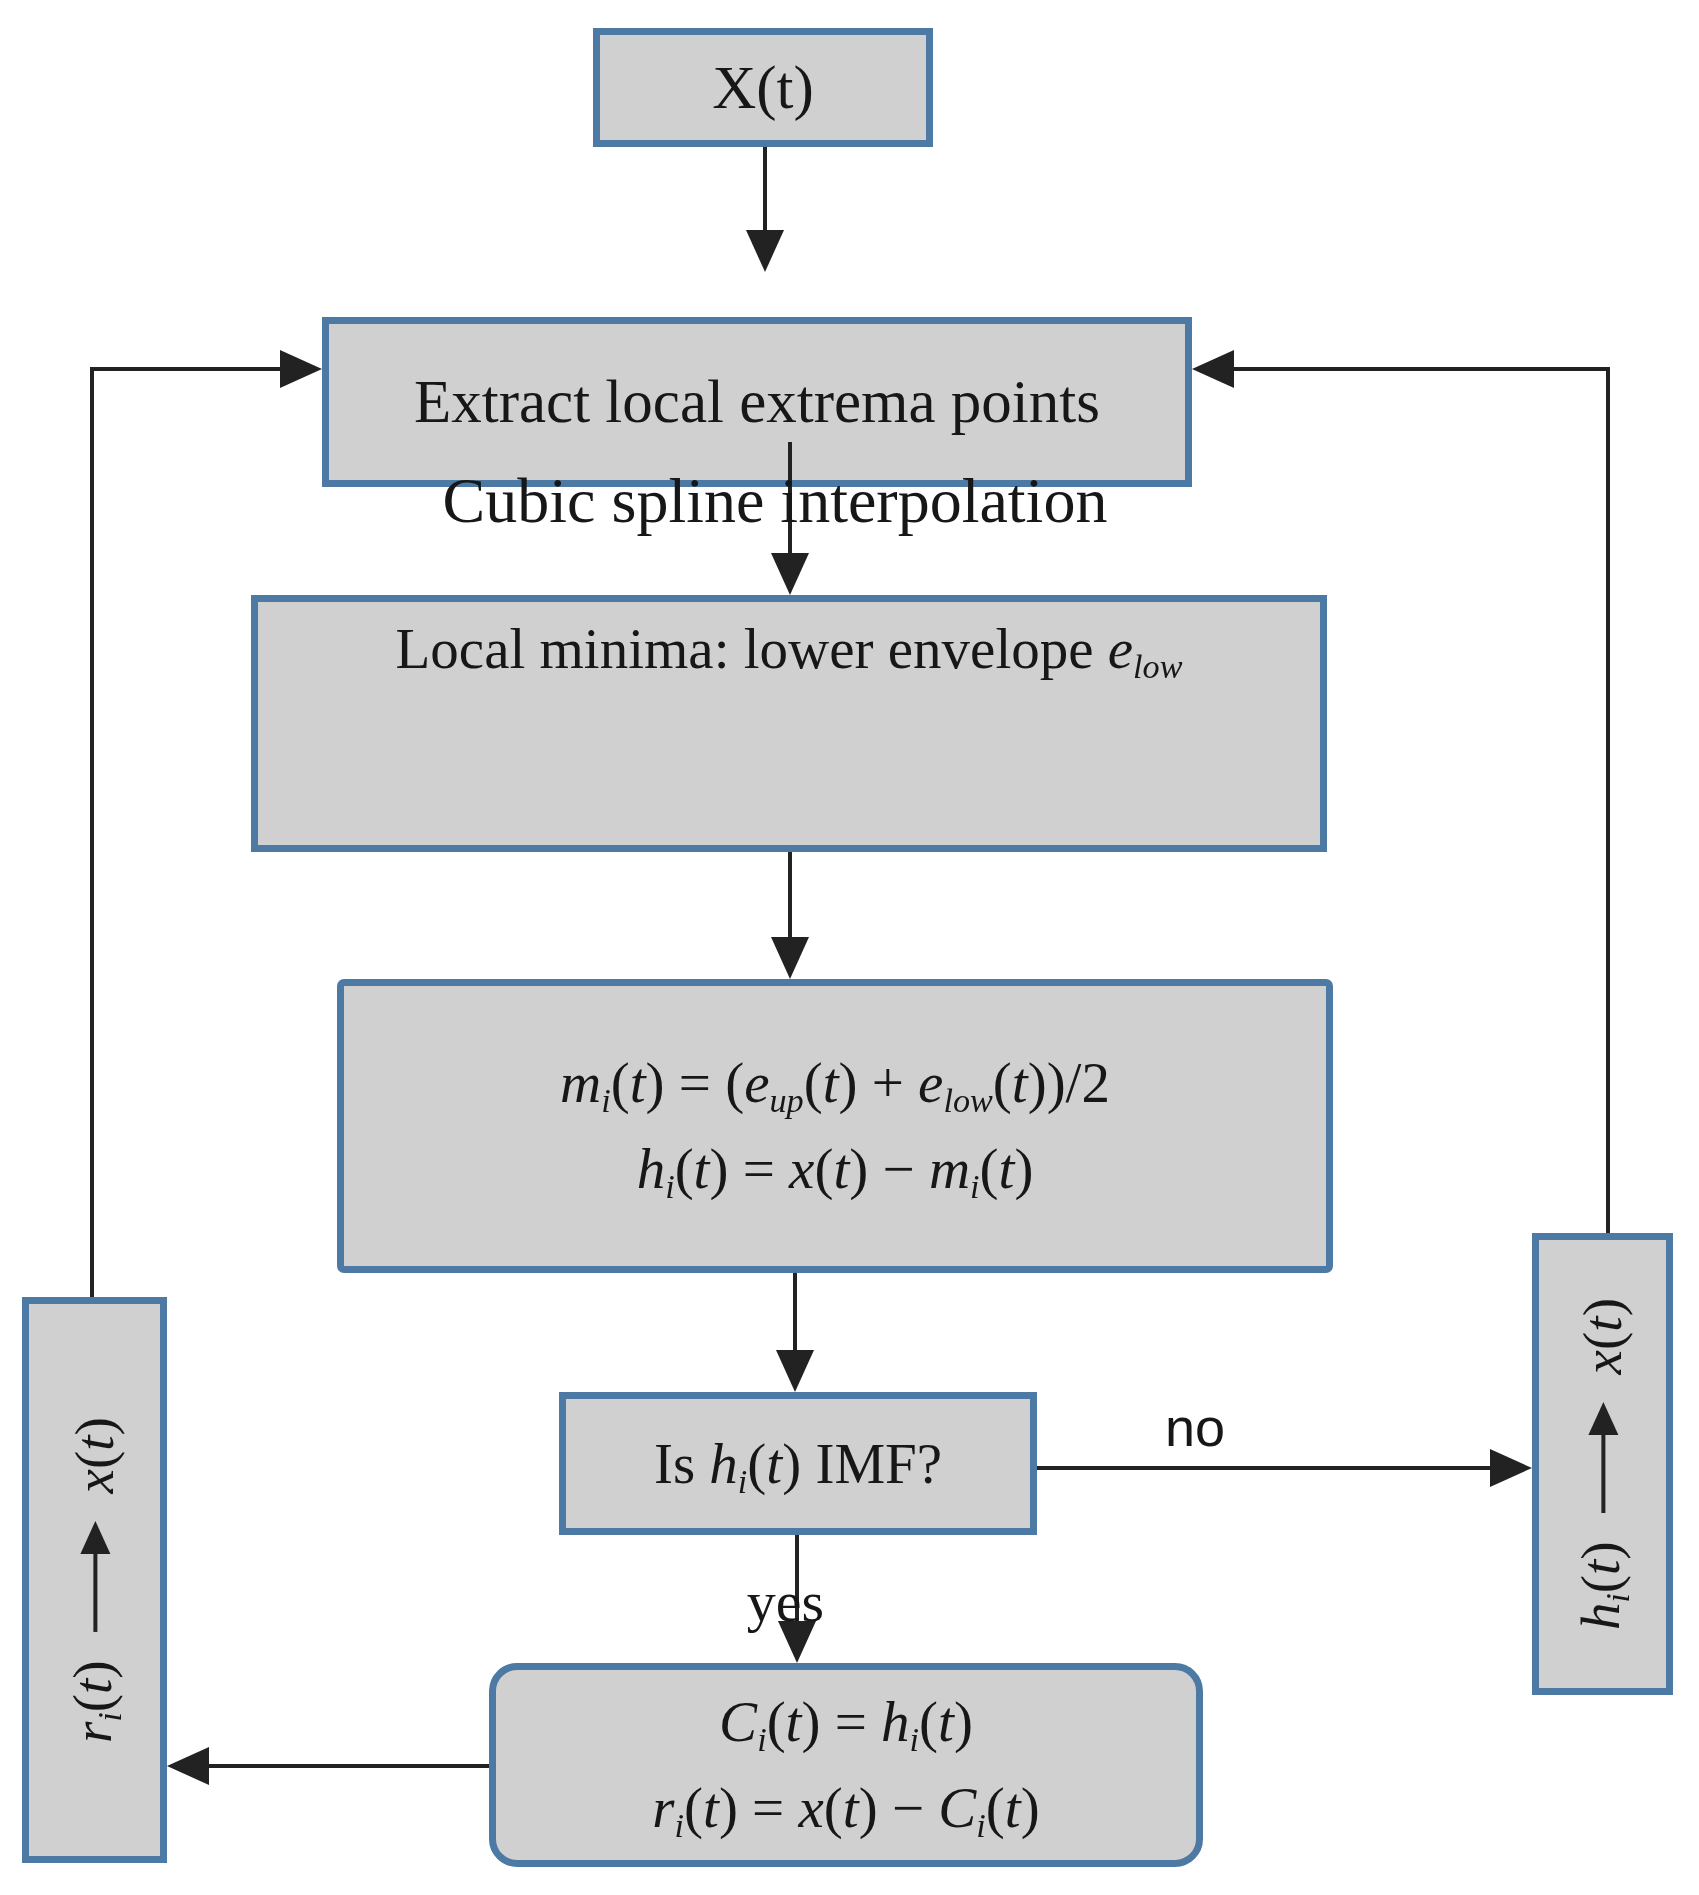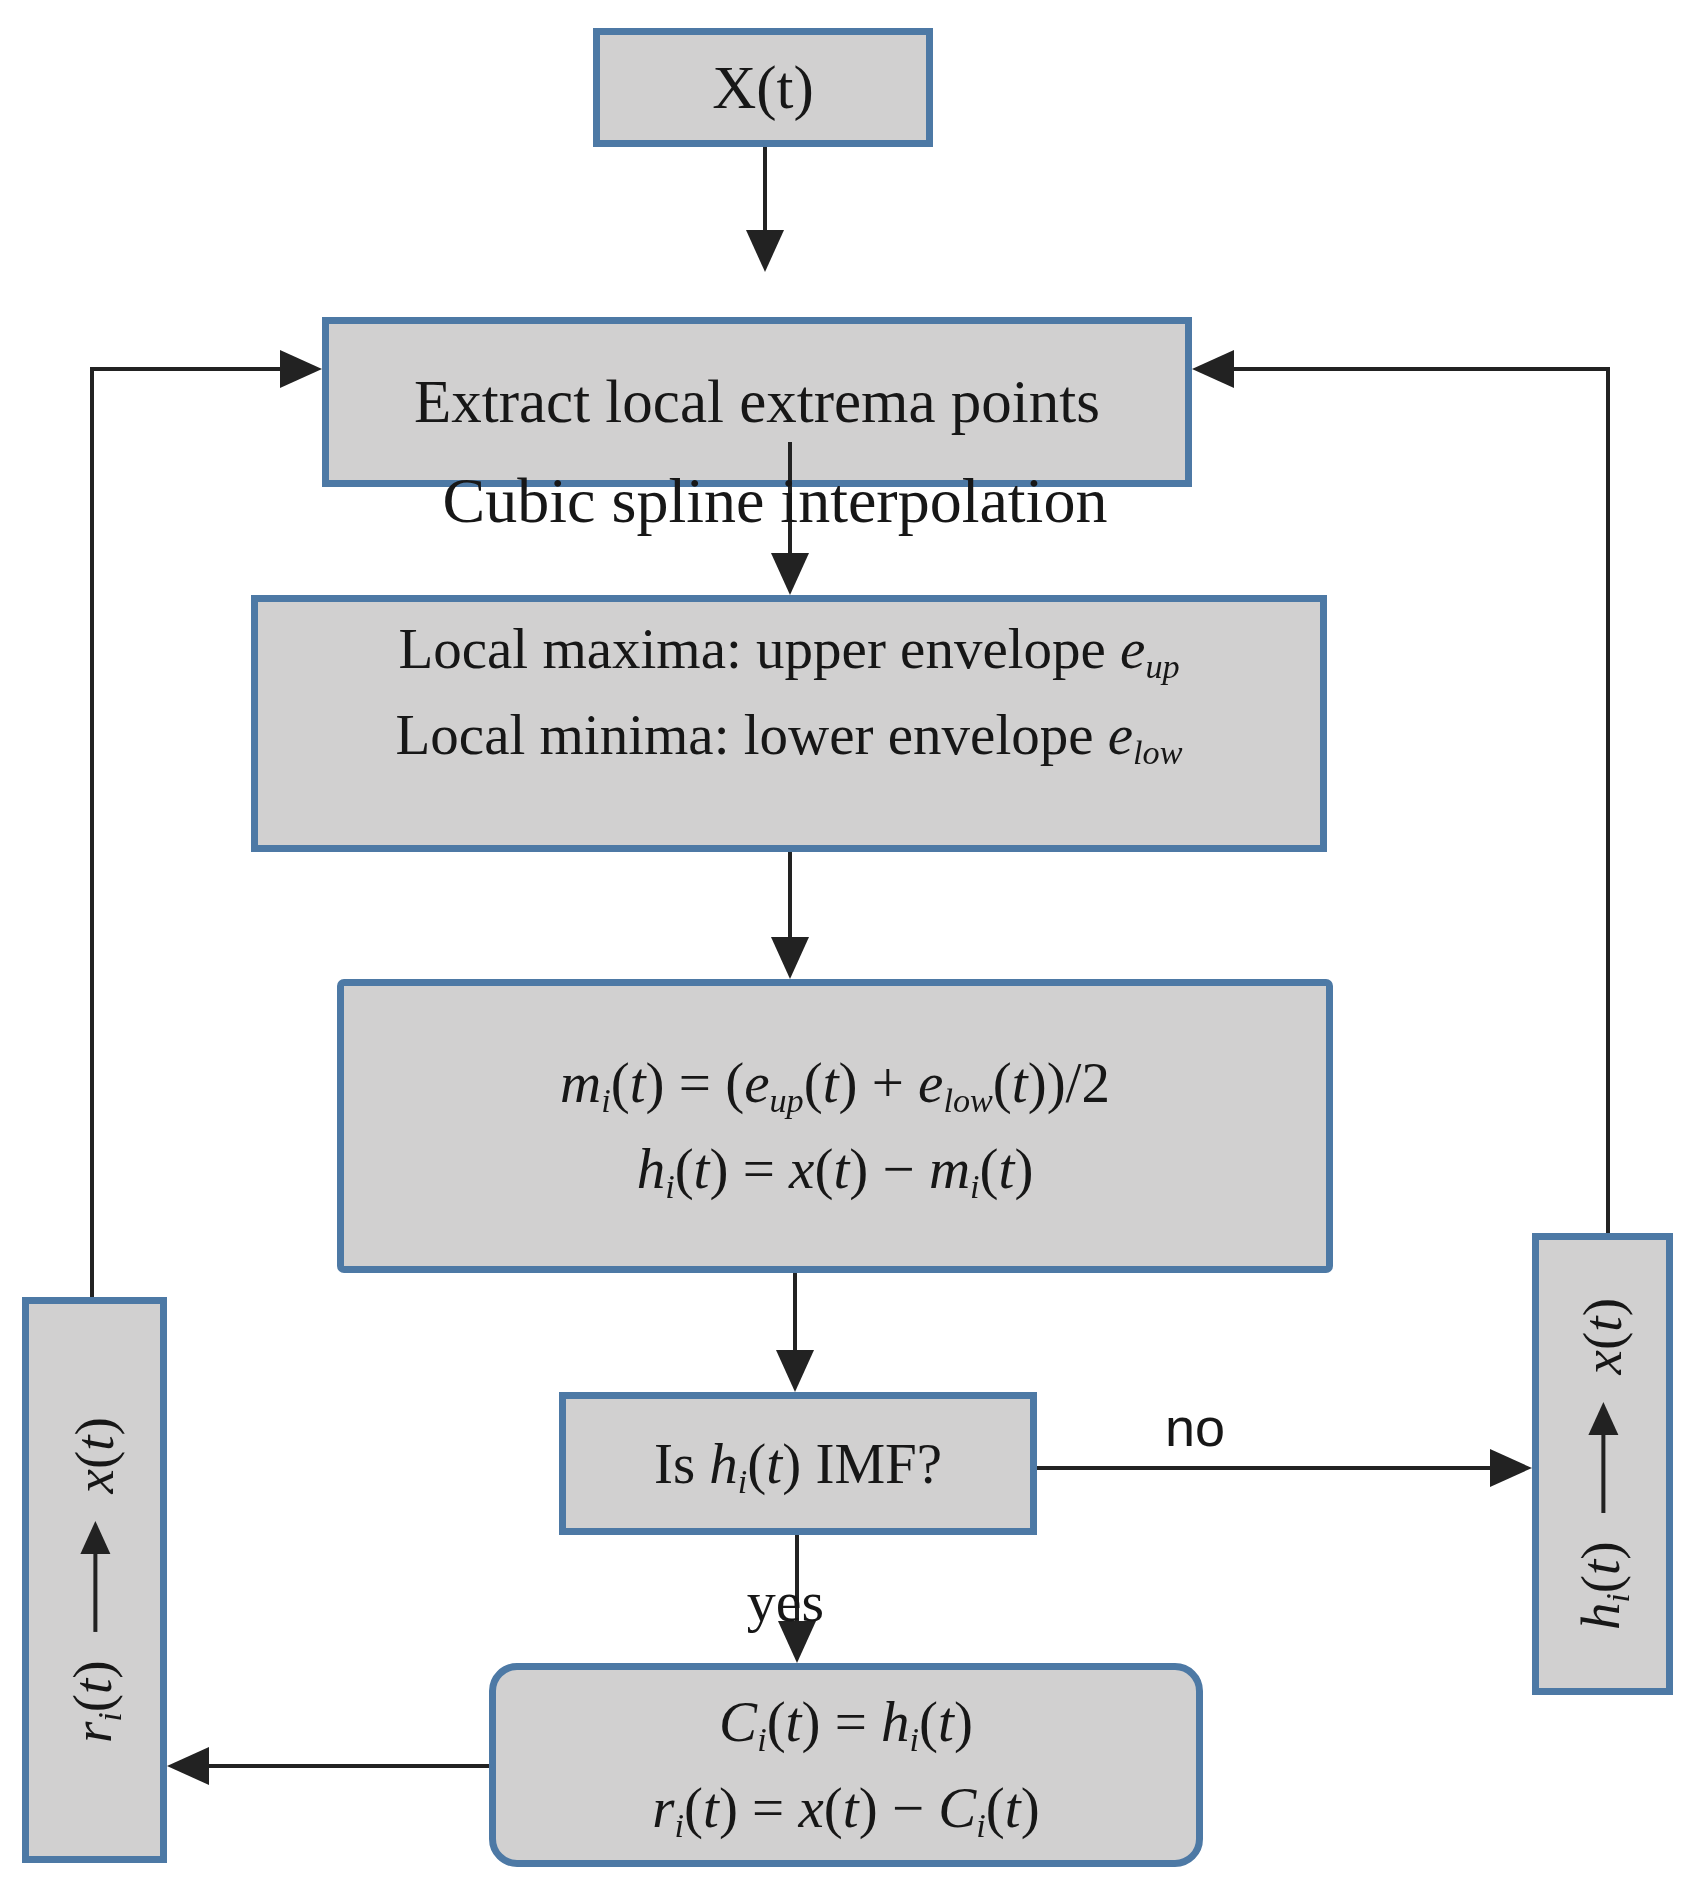--- a/index.html
+++ b/index.html
@@ -64,21 +64,20 @@
 
   <div class="node serif-lg" style="left:593px;top:28px;width:340px;height:119px;">
     <span>X(t)</span>
   </div>
 
   <div class="node serif-lg" style="left:322px;top:272px;width:870px;height:170px;margin-top:45px;">
     <span>Extract local extrema points</span>
   </div>
 
   <div class="node math" style="left:251px;top:595px;width:1076px;height:257px;justify-content:flex-start;padding-top:4px;">
-    <div><span>Local maxima: upper envelope </span><span class="it">e</span><span class="sub">up</span></div>
     <div><span>Local minima: lower envelope </span><span class="it">e</span><span class="sub">low</span></div>
   </div>
 
   <div class="node math" style="left:337px;top:979px;width:996px;height:294px;border-radius:7px;">
     <div><span class="it">m</span><span class="sub">i</span><span>(</span><span class="it">t</span><span>) = (</span><span class="it">e</span><span class="sub">up</span><span>(</span><span class="it">t</span><span>) + </span><span class="it">e</span><span class="sub">low</span><span>(</span><span class="it">t</span><span>))/2</span></div>
     <div><span class="it">h</span><span class="sub">i</span><span>(</span><span class="it">t</span><span>) = </span><span class="it">x</span><span>(</span><span class="it">t</span><span>) − </span><span class="it">m</span><span class="sub">i</span><span>(</span><span class="it">t</span><span>)</span></div>
   </div>
 
   <div class="node math" style="left:559px;top:1392px;width:478px;height:143px;">
     <div><span>Is </span><span class="it">h</span><span class="sub">i</span><span>(</span><span class="it">t</span><span>) IMF?</span></div>

